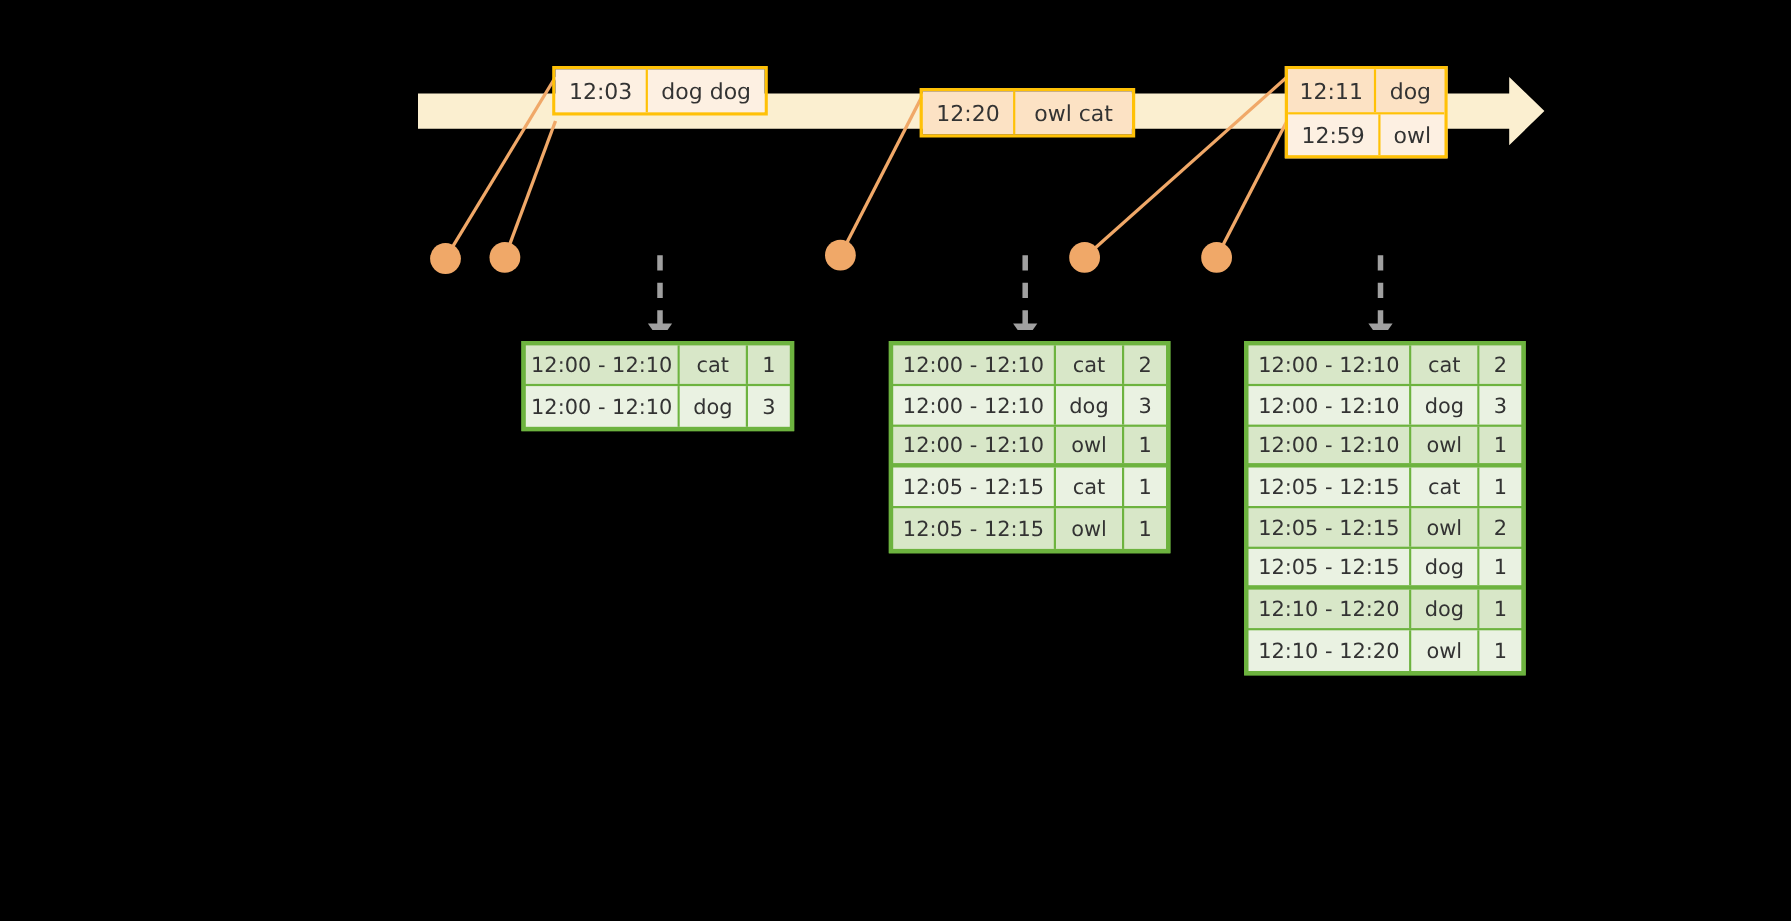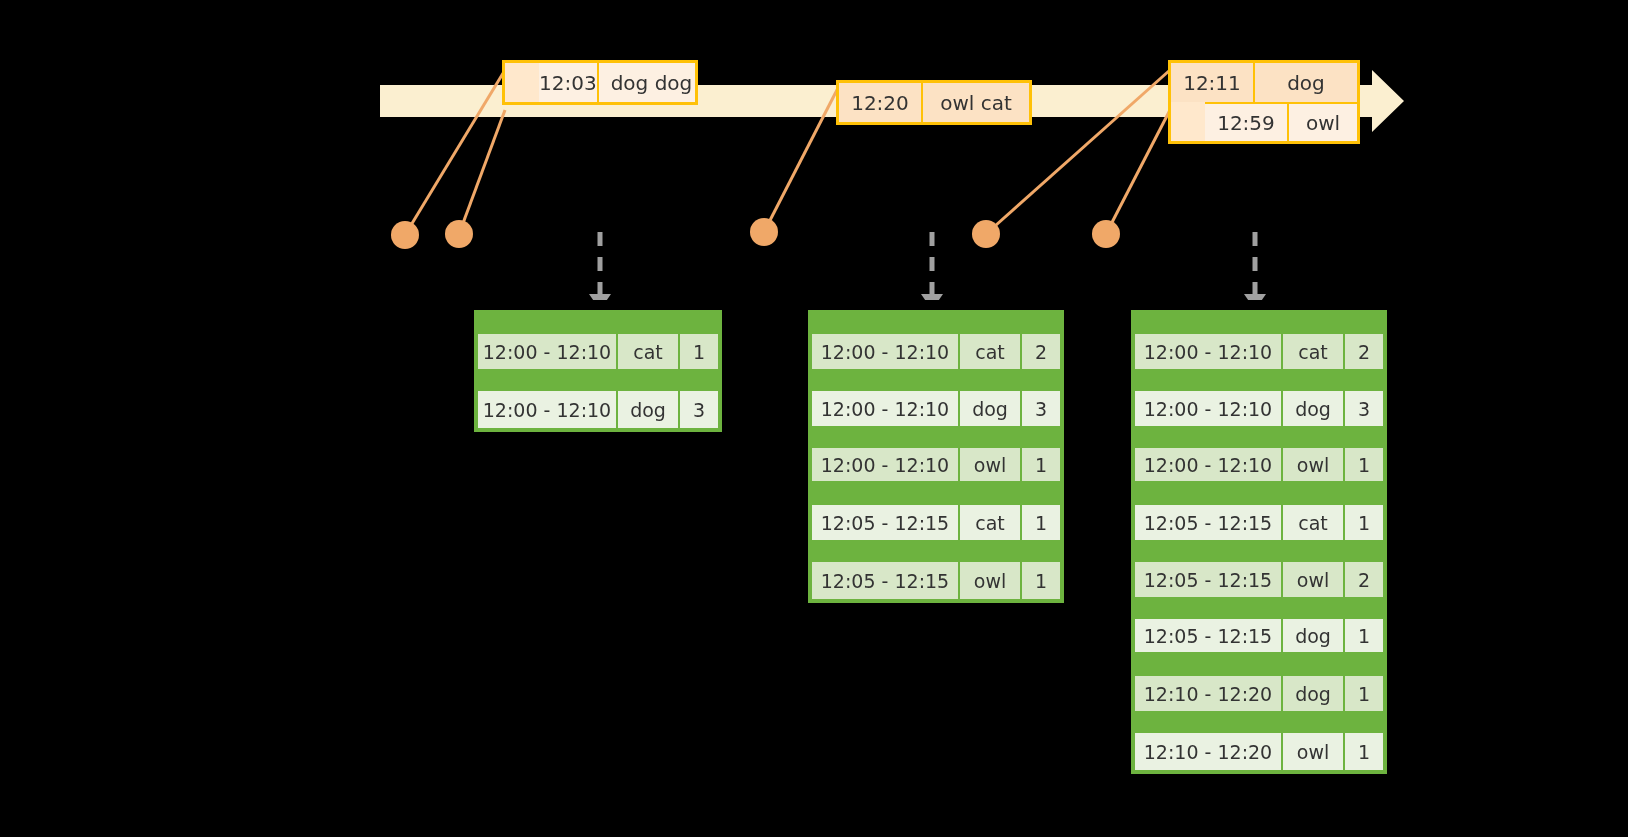--- a/index.html
+++ b/index.html
@@ -28,21 +28,21 @@
     background: #FFE8CC;
     display: flex;
     flex-direction: column;
   }
   .event-row {
     display: flex;
     height: 39px;
   }
   .event-row + .event-row { border-top: 2px solid #FFC107; }
   .event-row.shade-a { background: #FCE2C4; }
-  .event-row.shade-b { background: #FDF0E2; margin-left: 34px; }
+  .event-row.shade-b { background: #FDF0E2; }
   .event-time {
     width: 84px;
     display: flex; align-items: center; justify-content: center;
     border-right: 2px solid #FFC107;
     font-size: 20px;
     color: #333333;
     font-family: "DejaVu Sans", sans-serif;
   }
   .event-words {
     flex: 1;
@@ -58,21 +58,20 @@
     border: 4px solid #6DB33F;
     background: #6DB33F;
     display: flex;
     flex-direction: column;
     gap: 0;
   }
   .res-row {
     display: flex;
     height: 37px;
     border-bottom: 2px solid #6DB33F;
-    margin-top: 20px;
   }
   .res-row:last-child { border-bottom: none; }
   .res-row.group-end { border-bottom: 4px solid #6DB33F; }
   .res-row.tint-a .cell { background: #D8E7C8; }
   .res-row.tint-b .cell { background: #EAF2E2; }
   .cell {
     display: flex; align-items: center; justify-content: center;
     font-size: 19px;
     color: #333333;
     border-right: 2px solid #6DB33F;
@@ -118,21 +117,21 @@
           <div class="event-time">12:03</div>
           <div class="event-words">dog dog</div>
         </div>
       </div>
       <div class="event-box" style="left: 836px; top: 80px; width: 196px;">
         <div class="event-row shade-a">
           <div class="event-time">12:20</div>
           <div class="event-words">owl cat</div>
         </div>
       </div>
-      <div class="event-box" style="left: 1168px; top: 60px; width: 192px;">
+      <div class="event-box" style="left: 1168px; top: 60px; width: 148px;">
         <div class="event-row shade-a">
           <div class="event-time">12:11</div>
           <div class="event-words">dog</div>
         </div>
         <div class="event-row shade-b">
           <div class="event-time">12:59</div>
           <div class="event-words">owl</div>
         </div>
       </div>
     </div>

